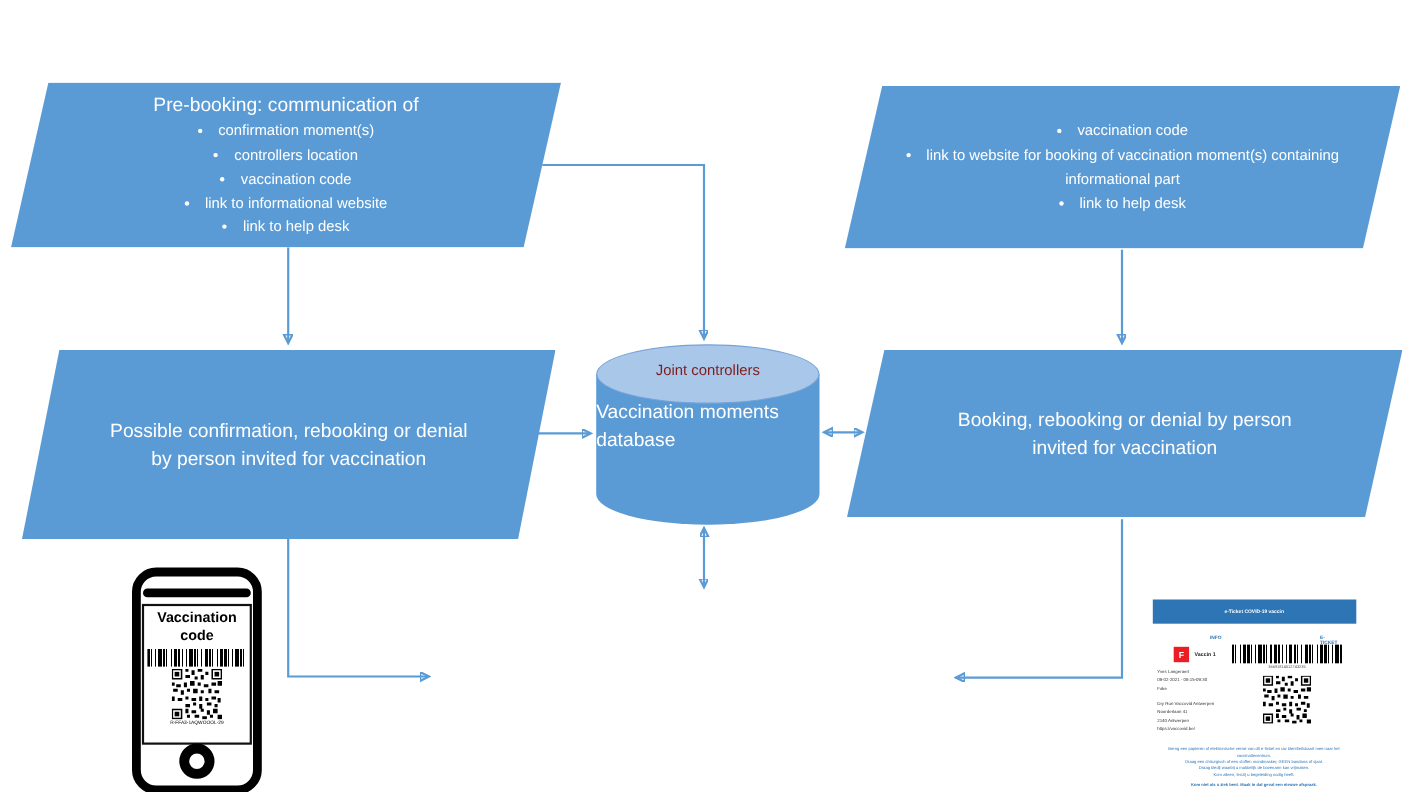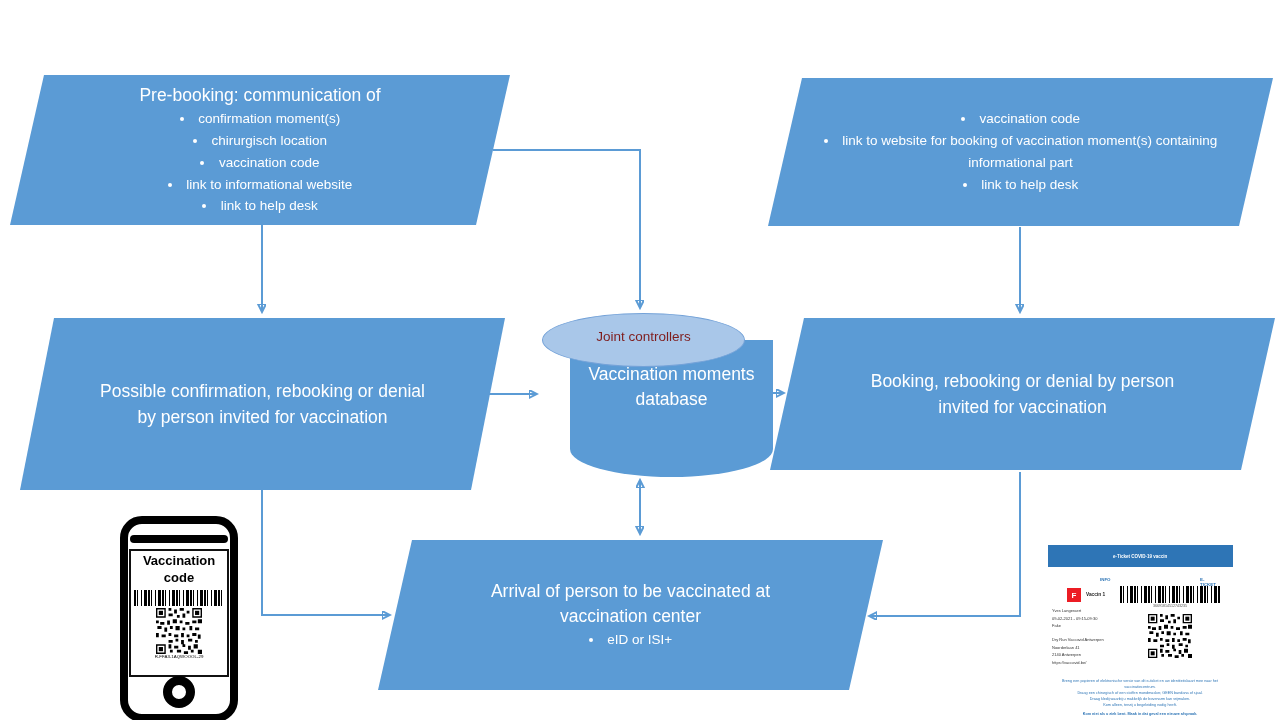--- a/index.html
+++ b/index.html
@@ -18,23 +18,23 @@
   .par ul { list-style-type:disc; list-style-position:inside; }
   .par li { font-size:13.5px; line-height:1.62; }
   #box-pre      { left:10px;  top:55px;  width:500px; height:150px; padding:0 50px; }
   #box-nopre    { left:768px; top:58px;  width:505px; height:148px; padding:0 55px; }
   #box-confirm  { left:20px;  top:298px; width:485px; height:172px; padding:0 72px; }
   #box-booking  { left:770px; top:298px; width:505px; height:152px; padding:0 95px;align-items:flex-end; }
   #box-arrival  { left:378px; top:520px; width:505px; height:150px; padding:0 78px; }
   #box-confirm .title, #box-booking .title { font-size:17.5px; line-height:1.5; }
 
   
-  .cyl-body { position:absolute; left:570px; top:320px; width:203px; height:137px;
+  .cyl-body { position:absolute; left:542px; top:320px; width:203px; height:137px;
               background:#5B9BD5; border-radius:0 0 101px 101px / 0 0 28px 28px;
-              color:#fff; text-align:center; font-size:17.5px; line-height:1.4; padding-top:22px; }
+              color:#fff; text-align:left; font-size:17.5px; line-height:1.4; padding-top:22px; }
   .cyl-top  { position:absolute; left:542px; top:293px; width:203px; height:54px;
               background:#A9C7E9; border:1.5px solid #74A2D8; border-radius:50%;
               display:flex; align-items:center; justify-content:center;
               color:#7f1d1d; font-size:13.5px; }
   .cyl-top span { margin-top:-8px; }
 
   
   .phone { position:absolute; left:120px; top:496px; width:118px; height:206px;
            border:8px solid #000; border-radius:22px; background:#fff; }
   .phone-topline { position:absolute; left:2px; right:2px; top:11px; height:8px; background:#000; border-radius:4px; }
@@ -108,21 +108,21 @@
     <path d="M640 461 L640 513" marker-start="url(#ahs)" marker-end="url(#ah)"></path>
     <path d="M262 451 L262 595 L389 595" marker-end="url(#ah)"></path>
     <path d="M1020 452 L1020 596 L870 596" marker-end="url(#ah)"></path>
   </svg>
 
   
   <div class="par" id="box-pre">
     <div class="title">Pre-booking: communication of</div>
     <ul>
       <li>confirmation moment(s)</li>
-      <li>chirurgisch location</li>
+      <li>controllers location</li>
       <li>vaccination code</li>
       <li>link to informational website</li>
       <li>link to help desk</li>
     </ul>
   </div>
 
   <div class="par" id="box-nopre">
     <ul>
       <li>vaccination code</li>
       <li>link to website for booking of vaccination moment(s) containing informational part</li>
@@ -131,26 +131,20 @@
   </div>
 
   <div class="par" id="box-confirm">
     <div class="title">Possible confirmation, rebooking or denial by person invited for vaccination</div>
   </div>
 
   <div class="par" id="box-booking">
     <div class="title">Booking, rebooking or denial by person invited for vaccination</div>
   </div>
 
-  <div class="par" id="box-arrival">
-    <div class="title">Arrival of person to be vaccinated at vaccination center</div>
-    <ul>
-      <li>eID or ISI+</li>
-    </ul>
-  </div>
 
   
   <div class="cyl-body">
     <span>Vaccination moments database</span>
   </div>
   <div class="cyl-top">
     <span>Joint controllers</span>
   </div>
 
   

